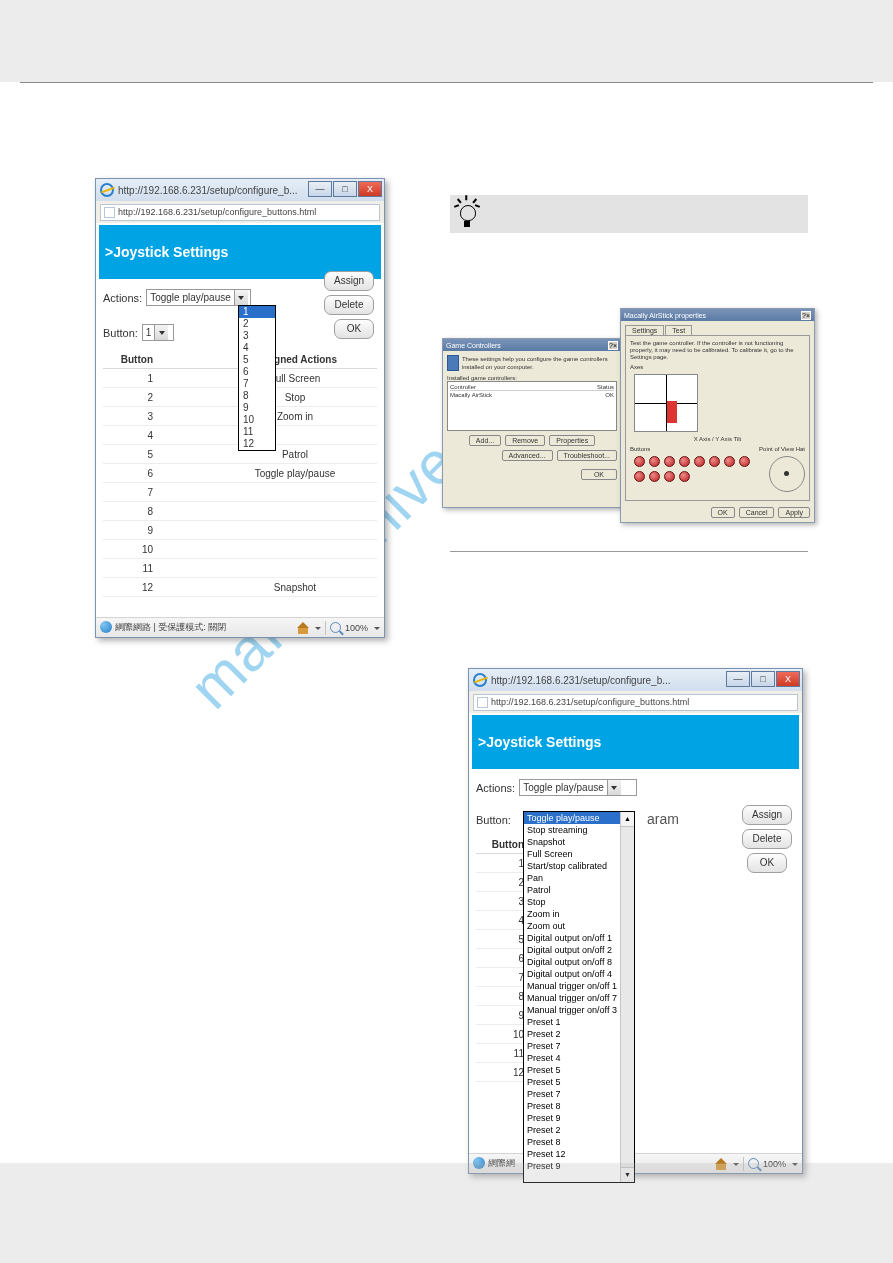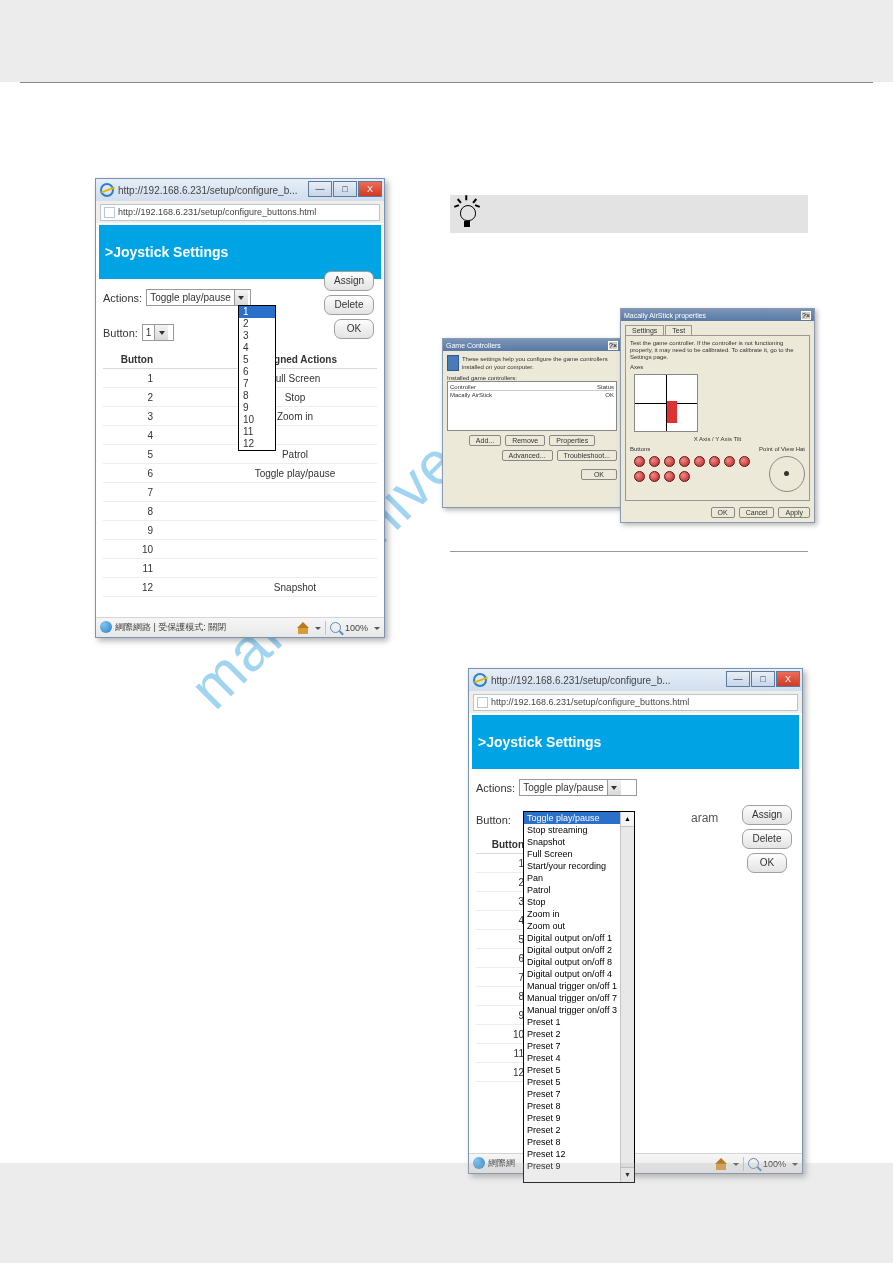--- a/index.html
+++ b/index.html
@@ -477,23 +477,22 @@
   .page-footer {
     height: 100px;
     background: #b4b4b4;
     opacity: 0.25;
   }
 
   .partial-param {
     position: absolute;
     top: 98px;
     left: 178px;
-    font-size: 12px;
+    font-size: 14px;
     color: #555;
-    margin-left: 44px;
   }
 </style>
 </head>
 <body>
 
 <div class="page-header"></div>
 <div class="hr-line"></div>
 
 <div class="content-area">
 
@@ -819,21 +818,21 @@
             </div>
           </div>
       </div>
 
       <div class="dd2" style="height:372px;">
         <div id="dd2items" style="padding-right:14px;">
             <div class="item sel">Toggle play/pause</div>
             <div class="item">Stop streaming</div>
             <div class="item">Snapshot</div>
             <div class="item">Full Screen</div>
-            <div class="item">Start/your recording</div>
+            <div class="item">Start/stop calibrated</div>
             <div class="item">Pan</div>
             <div class="item">Patrol</div>
             <div class="item">Stop</div>
             <div class="item">Zoom in</div>
             <div class="item">Zoom out</div>
             <div class="item">Digital output on/off 1</div>
             <div class="item">Digital output on/off 2</div>
             <div class="item">Digital output on/off 8</div>
             <div class="item">Digital output on/off 4</div>
             <div class="item">Manual trigger on/off 1</div>

